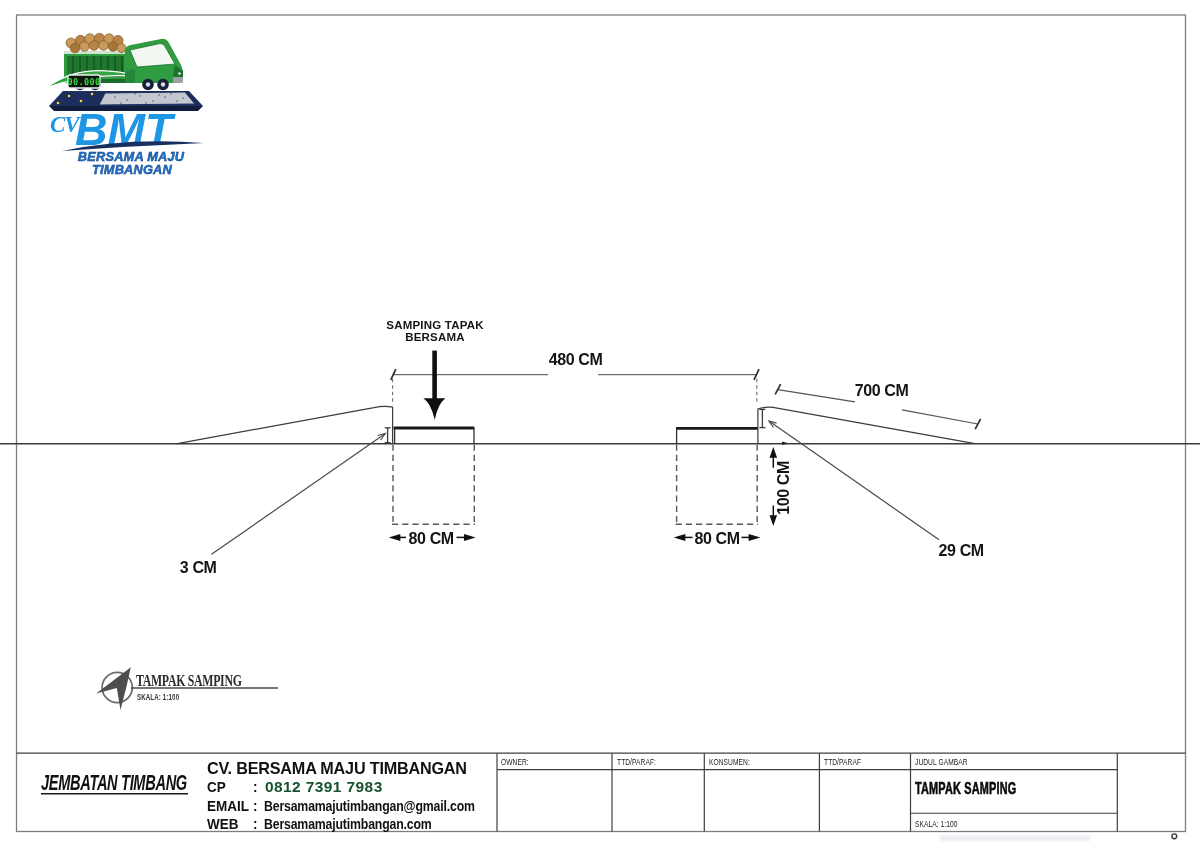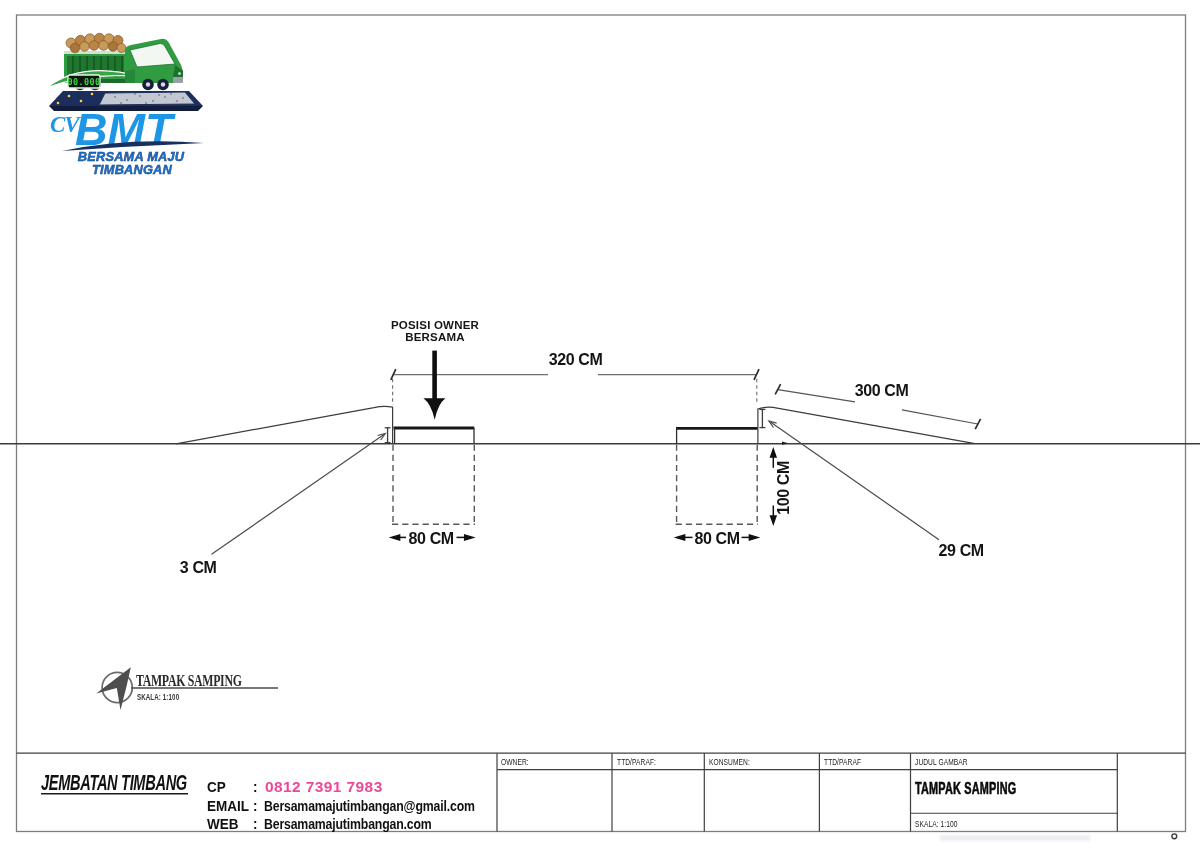--- a/index.html
+++ b/index.html
@@ -15,21 +15,21 @@
   .view-title{font-family:"Liberation Serif",serif;font-weight:bold;font-size:16px;
               color:#2b2b2b;letter-spacing:-0.4px;transform:scaleX(0.74);transform-origin:left center;}
   .view-scale{font-size:8.5px;font-weight:600;color:#333;letter-spacing:0.2px;
               transform:scaleX(0.72);transform-origin:left center;}
   .tb{color:#1c1c1c;}
   .tb-small{font-size:8.5px;color:#222;letter-spacing:0.1px;transform:scaleX(0.78);transform-origin:left center;}
   .tb-project{font-weight:bold;font-style:italic;font-size:21.5px;color:#111;
               transform:scaleX(0.68);transform-origin:left center;letter-spacing:-0.5px;}
   .tb-company{font-weight:bold;font-size:16.2px;color:#111;letter-spacing:-0.2px;}
   .tb-ct-label{font-weight:bold;font-size:15px;color:#111;transform:scaleX(0.9);transform-origin:left center;}
-  .tb-ct-num{font-weight:bold;font-size:15.5px;color:#ec4899;letter-spacing:0.4px;}
+  .tb-ct-num{font-weight:bold;font-size:15.5px;color:#14532d;letter-spacing:0.4px;}
   .tb-ct-value{font-weight:bold;font-size:15px;color:#111;transform:scaleX(0.82);
                transform-origin:left center;letter-spacing:-0.2px;}
   .tb-judul-big{font-weight:bold;font-size:17px;color:#0a0a0a;transform:scaleX(0.64);
                 transform-origin:left center;-webkit-text-stroke:0.6px #0a0a0a;letter-spacing:0.3px;}
   .wm{position:absolute;left:940px;top:835px;width:150px;height:6px;
       background:rgba(185,195,210,0.28);filter:blur(1px);}
 </style>
 </head>
 <body>
 
@@ -243,37 +243,38 @@
     <text x="3" y="107" style="font:bold italic 23px 'Liberation Serif',serif;fill:#1e96e6;letter-spacing:-1px;">CV</text>
     <text x="28" y="119.5" style="font:bold italic 45px 'Liberation Sans',sans-serif;fill:#1e96e6;letter-spacing:0px;">BMT</text>
 
     <path d="M15,126 Q80,112 157,118 Q85,121 15,126 Z" fill="#17305f"></path>
 
     <text x="84" y="136" text-anchor="middle" style="font:bold italic 12.8px 'Liberation Sans',sans-serif;fill:#1b74d4;stroke:#123a7a;stroke-width:0.45;letter-spacing:0.2px;">BERSAMA MAJU</text>
     <text x="85" y="149" text-anchor="middle" style="font:bold italic 12.8px 'Liberation Sans',sans-serif;fill:#1b74d4;stroke:#123a7a;stroke-width:0.45;letter-spacing:0.2px;">TIMBANGAN</text>
   </svg>
 
   <div class="abs lbl-loadcell ctr" style="left:435px;top:318.5px">
-    <div>POSISI OWNER</div>
+    <div>SAMPING TAPAK</div>
     <div>BERSAMA</div>
   </div>
 
-  <div class="abs dim ctr" style="left:575.5px;top:350.5px">320 CM</div>
-  <div class="abs dim ctr" style="left:881.5px;top:381.5px">300 CM</div>
+  <div class="abs dim ctr" style="left:575.5px;top:350.5px">480 CM</div>
+  <div class="abs dim ctr" style="left:881.5px;top:381.5px">700 CM</div>
   <div class="abs dim ctr" style="left:431.2px;top:529.5px">80 CM</div>
   <div class="abs dim ctr" style="left:717px;top:529.5px">80 CM</div>
   <div class="abs dim dim-rot" style="left:783.8px;top:487.8px">100 CM</div>
   <div class="abs dim ctr" style="left:961.2px;top:541.5px">29 CM</div>
   <div class="abs dim ctr" style="left:198.2px;top:558.5px">3 CM</div>
 
   <div class="abs view-title" style="left:135.5px;top:671.5px">TAMPAK SAMPING</div>
   <div class="abs view-scale" style="left:137px;top:691.5px">SKALA: 1:100</div>
 
   <div class="abs tb tb-project" style="left:41px;top:771px">JEMBATAN TIMBANG</div>
 
+  <div class="abs tb tb-company" style="left:207px;top:758.5px">CV. BERSAMA MAJU TIMBANGAN</div>
 
   <div class="abs tb tb-ct-label" style="left:207px;top:778px">CP</div>
   <div class="abs tb tb-ct-label" style="left:253px;top:778px">:</div>
   <div class="abs tb tb-ct-num" style="left:265px;top:778px">0812 7391 7983</div>
 
   <div class="abs tb tb-ct-label" style="left:207px;top:796.5px">EMAIL</div>
   <div class="abs tb tb-ct-label" style="left:253px;top:796.5px">:</div>
   <div class="abs tb tb-ct-value" style="left:264px;top:796.5px">Bersamamajutimbangan@gmail.com</div>
 
   <div class="abs tb tb-ct-label" style="left:207px;top:814.5px">WEB</div>

